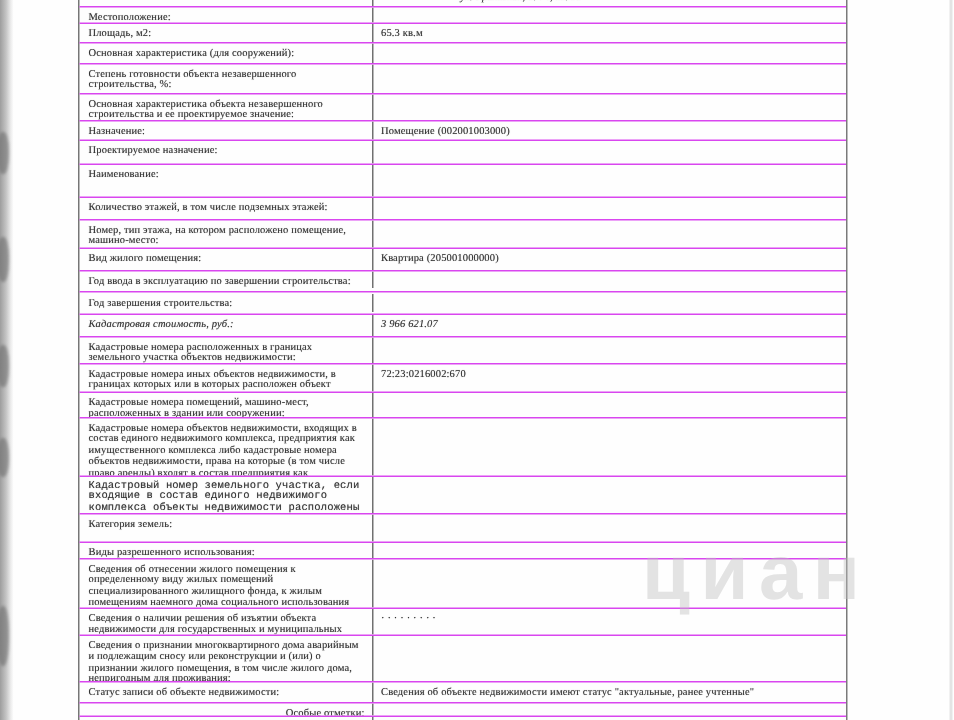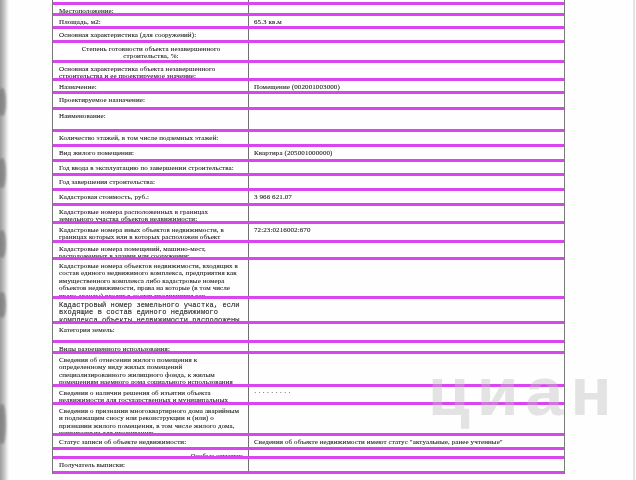--- a/index.html
+++ b/index.html
@@ -21,40 +21,40 @@
     position:absolute; right:1px; top:0; bottom:0; width:2px;
     background:#e4e4e4; z-index:1;
   }
   
   .egrn-table{
     position:absolute; left:52px; top:-13px; width:511px; z-index:2;
     border-left:1px solid #767676; border-right:1px solid #7a7a7a;
     background:transparent;
   }
   .row{
-    display:flex; box-sizing:border-box; border-bottom:3px solid #d946ef;
+    display:flex; box-sizing:border-box; border-bottom:1px solid #d946ef;
     overflow:hidden;
   }
   .cell{
     font-size:7px; line-height:7.4px; color:#333; letter-spacing:.1px;
     text-shadow:0 0 .5px rgba(60,60,60,.55);
     box-sizing:border-box; overflow:hidden;
   }
   .cell.label{
     width:196px; flex:none; border-right:1px solid #707070;
     padding:3px 5px 1px 6px;
   }
   .cell.value{ flex:1; padding:3px 5px 1px 5px; }
   .row-top-clip .cell{ display:flex; align-items:flex-end; padding-bottom:2px; }
   .row-top-clip .cell.value{ padding-left:58px; font-style:italic; }
   
   .watermark{
     position:absolute; left:428px; top:352px; z-index:3; pointer-events:none;
     font-family:"Liberation Sans", sans-serif; font-weight:bold;
-    font-size:68px; letter-spacing:7px; color:rgba(190,190,190,.42);
+    font-size:52px; letter-spacing:7px; color:rgba(190,190,190,.42);
     white-space:nowrap;
   }
 </style>
 </head>
 <body>
 
 <div class="page">
 
   <div class="scan-strip"></div>
   <div class="scan-blob" style="top:88px;height:28px;"></div>
@@ -74,21 +74,21 @@
     <div class="cell value"></div>
   </div>
       <div class="row" style="height: 13px;">
     <div class="cell label">Площадь, м2:</div>
     <div class="cell value">65.3 кв.м</div>
   </div>
       <div class="row" style="height: 14px;">
     <div class="cell label">Основная характеристика (для сооружений):</div>
     <div class="cell value"></div>
   </div>
-      <div class="row" style="height: 20px; text-align: center;">
+      <div class="row" style="height: 20px;">
     <div class="cell label">Степень готовности объекта незавершенного строительства, %:</div>
     <div class="cell value"></div>
   </div>
       <div class="row" style="height: 18px;">
     <div class="cell label">Основная характеристика объекта незавершенного строительства и ее проектируемое значение:</div>
     <div class="cell value"></div>
   </div>
       <div class="row" style="height: 13px;">
     <div class="cell label">Назначение:</div>
     <div class="cell value">Помещение (002001003000)</div>
@@ -98,33 +98,37 @@
     <div class="cell value"></div>
   </div>
       <div class="row" style="height: 22px;">
     <div class="cell label">Наименование:</div>
     <div class="cell value"></div>
   </div>
       <div class="row" style="height: 15px;">
     <div class="cell label">Количество этажей, в том числе подземных этажей:</div>
     <div class="cell value"></div>
   </div>
+      <div class="row" style="height: 19px;">
+    <div class="cell label">Номер, тип этажа, на котором расположено помещение, машино-место:</div>
+    <div class="cell value"></div>
+  </div>
       <div class="row" style="height: 15px;">
     <div class="cell label">Вид жилого помещения:</div>
     <div class="cell value">Квартира (205001000000)</div>
   </div>
       <div class="row" style="height: 14px; flex-direction: column;">
     <div class="cell label">Год ввода в эксплуатацию по завершении строительства:</div>
     <div class="cell value"></div>
   </div>
       <div class="row" style="height: 15px; align-items: center;">
     <div class="cell label">Год завершения строительства:</div>
     <div class="cell value"></div>
   </div>
-      <div class="row" style="height: 15px;">
+      <div class="row" style="height: 15px; font-style: italic;">
     <div class="cell label">Кадастровая стоимость, руб.:</div>
     <div class="cell value">3 966 621.07</div>
   </div>
       <div class="row" style="height: 18px;">
     <div class="cell label">Кадастровые номера расположенных в границах земельного участка объектов недвижимости:</div>
     <div class="cell value"></div>
   </div>
       <div class="row" style="height: 19px;">
     <div class="cell label">Кадастровые номера иных объектов недвижимости, в границах которых или в которых расположен объект недвижимости:</div>
     <div class="cell value">72:23:0216002:670</div>

